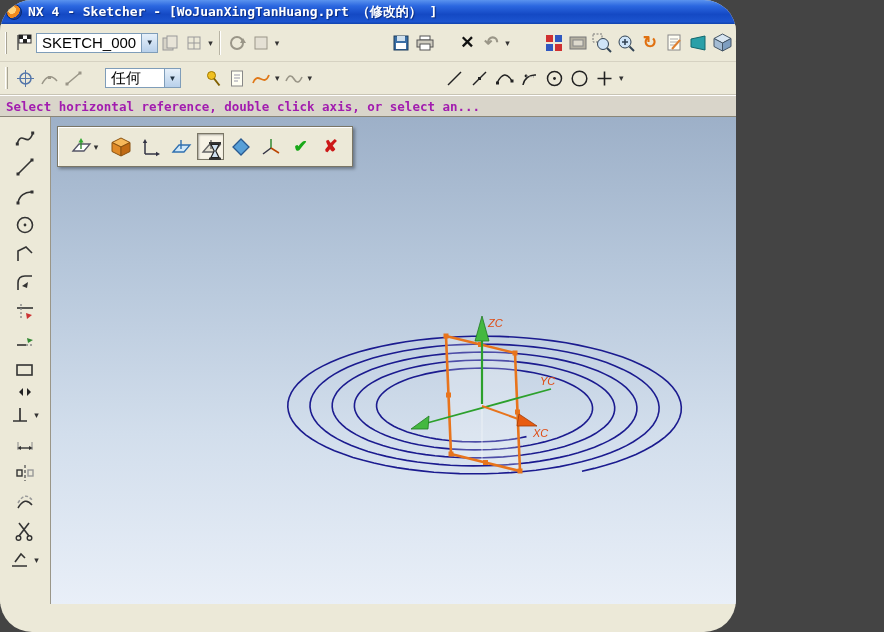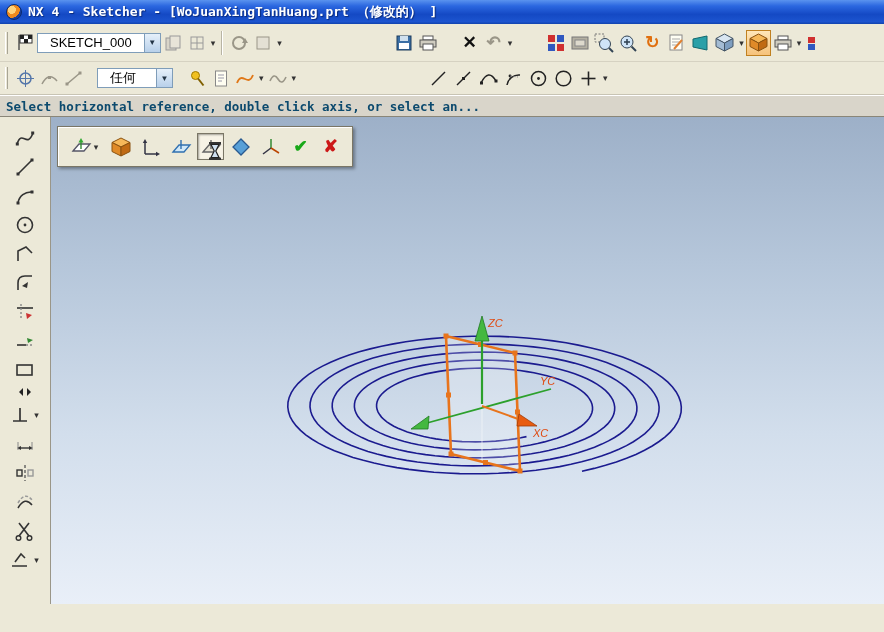--- a/index.html
+++ b/index.html
@@ -1,17 +1,17 @@
 <!DOCTYPE html>
 <html><head>
 <meta charset="utf-8">
 <style>
   html,body{margin:0;padding:0;background:#444;}
-  .window{position:relative;width:884px;height:632px;overflow:hidden;background:#ece9d8;
-          font-family:"Liberation Sans",sans-serif;box-sizing:border-box;}
+  .window{position:relative;width:736px;height:632px;overflow:hidden;background:#ece9d8;
+          font-family:"Liberation Sans",sans-serif;box-sizing:border-box;border-radius:32px;}
   *{box-sizing:border-box;}
 
   
   .titlebar{height:24px;display:flex;align-items:center;gap:6px;padding:0 6px;
     background:linear-gradient(180deg,#5a93ef 0%,#2b67e0 25%,#1449c4 60%,#1c54cf 90%,#1143ad 100%);}
   .nx-logo{width:16px;height:16px;border-radius:50%;
     background:radial-gradient(circle at 35% 35%,#ffd27a 0 30%,#f08a1d 31% 60%,#1a3f9e 61% 100%);
     border:1px solid #0a2a6e;flex:0 0 auto;}
   .title-text{color:#fff;font:bold 13px "DejaVu Sans Mono",monospace;white-space:nowrap;
     text-shadow:1px 1px 1px #0a2a7a;}
@@ -32,28 +32,28 @@
     padding:0 1px;border:1px solid transparent;}
   .tbtn.highlight{background:linear-gradient(180deg,#ffe6b8,#f6c27a);border:1px solid #c08020;}
   .sep{width:2px;height:24px;margin:0 4px;border-left:1px solid #b8b4a4;border-right:1px solid #fff;}
   .spacer{flex:0 0 auto;}
   .glyph{font-size:15px;line-height:1;color:#111;}
   .glyph.big{font-size:17px;font-weight:bold;}
   .glyph.disabled{color:#9a9688;}
   .glyph.orange{color:#e07010;font-weight:bold;}
   .mini-drop{font-size:9px;color:#333;padding:0 2px;align-self:center;}
   .combo{display:flex;align-items:center;height:20px;background:#fff;border:1px solid #7f9db9;}
-  .combo .val{font-size:13px;padding:0 12px;white-space:nowrap;}
+  .combo .val{font-size:15px;padding:0 5px;white-space:nowrap;}
   .combo .drop{width:16px;height:18px;display:flex;align-items:center;justify-content:center;
     font-size:8px;color:#234;background:linear-gradient(180deg,#e6f0fa,#b8d0ea);border-left:1px solid #7f9db9;}
 
   
   .promptbar{height:22px;display:flex;align-items:center;padding:0 6px;background:#d9d5ca;
     border-top:1px solid #fff;border-bottom:1px solid #8a8678;}
-  .prompt-text{font:bold 12.5px "DejaVu Sans Mono",monospace;color:#0c4a6e;white-space:nowrap;}
+  .prompt-text{font:bold 12.5px "DejaVu Sans Mono",monospace;color:#a21caf;white-space:nowrap;}
 
   
   .main{display:flex;height:487px;}
   .left-toolbar{width:51px;background:#ece9d8;border-right:1px solid #9a9688;
     display:flex;flex-direction:column;align-items:center;padding-top:6px;}
   .ltbtn{width:44px;height:29px;display:flex;align-items:center;justify-content:center;gap:1px;}
   .chev-row{width:44px;height:16px;display:flex;align-items:center;justify-content:center;gap:6px;}
 
   .canvas{position:relative;flex:1;overflow:hidden;
     background:linear-gradient(180deg,#9db0c8 0%,#b5c6da 30%,#d2deec 65%,#e9eff8 100%);}
@@ -245,21 +245,21 @@
         <rect x="8" y="7" width="3" height="3" fill="#9a9688"></rect>
       </svg>
     </div>
     <div class="tbtn">
       <svg width="19" height="19">
         <line x1="3" y1="15" x2="16" y2="4" stroke="#9a9688" stroke-width="1.5"></line>
         <rect x="1.5" y="13.5" width="3" height="3" fill="#9a9688"></rect>
           <rect x="14.5" y="2.5" width="3" height="3" fill="#9a9688"></rect>
       </svg>
     </div>
-    <div class="combo" style="margin:0 12px">
+    <div class="combo" style="margin:0 20px">
       <span class="val" style="min-width:58px">任何</span>
       <span class="drop">▼</span>
     </div>
     <div class="tbtn">
       <svg width="18" height="19">
         <circle cx="7.5" cy="6.5" r="4" fill="#f0c020" stroke="#a07800"></circle>
         <line x1="10" y1="9.5" x2="15.5" y2="16.5" stroke="#806000" stroke-width="2"></line>
       </svg>
     </div>
     <div class="tbtn">

